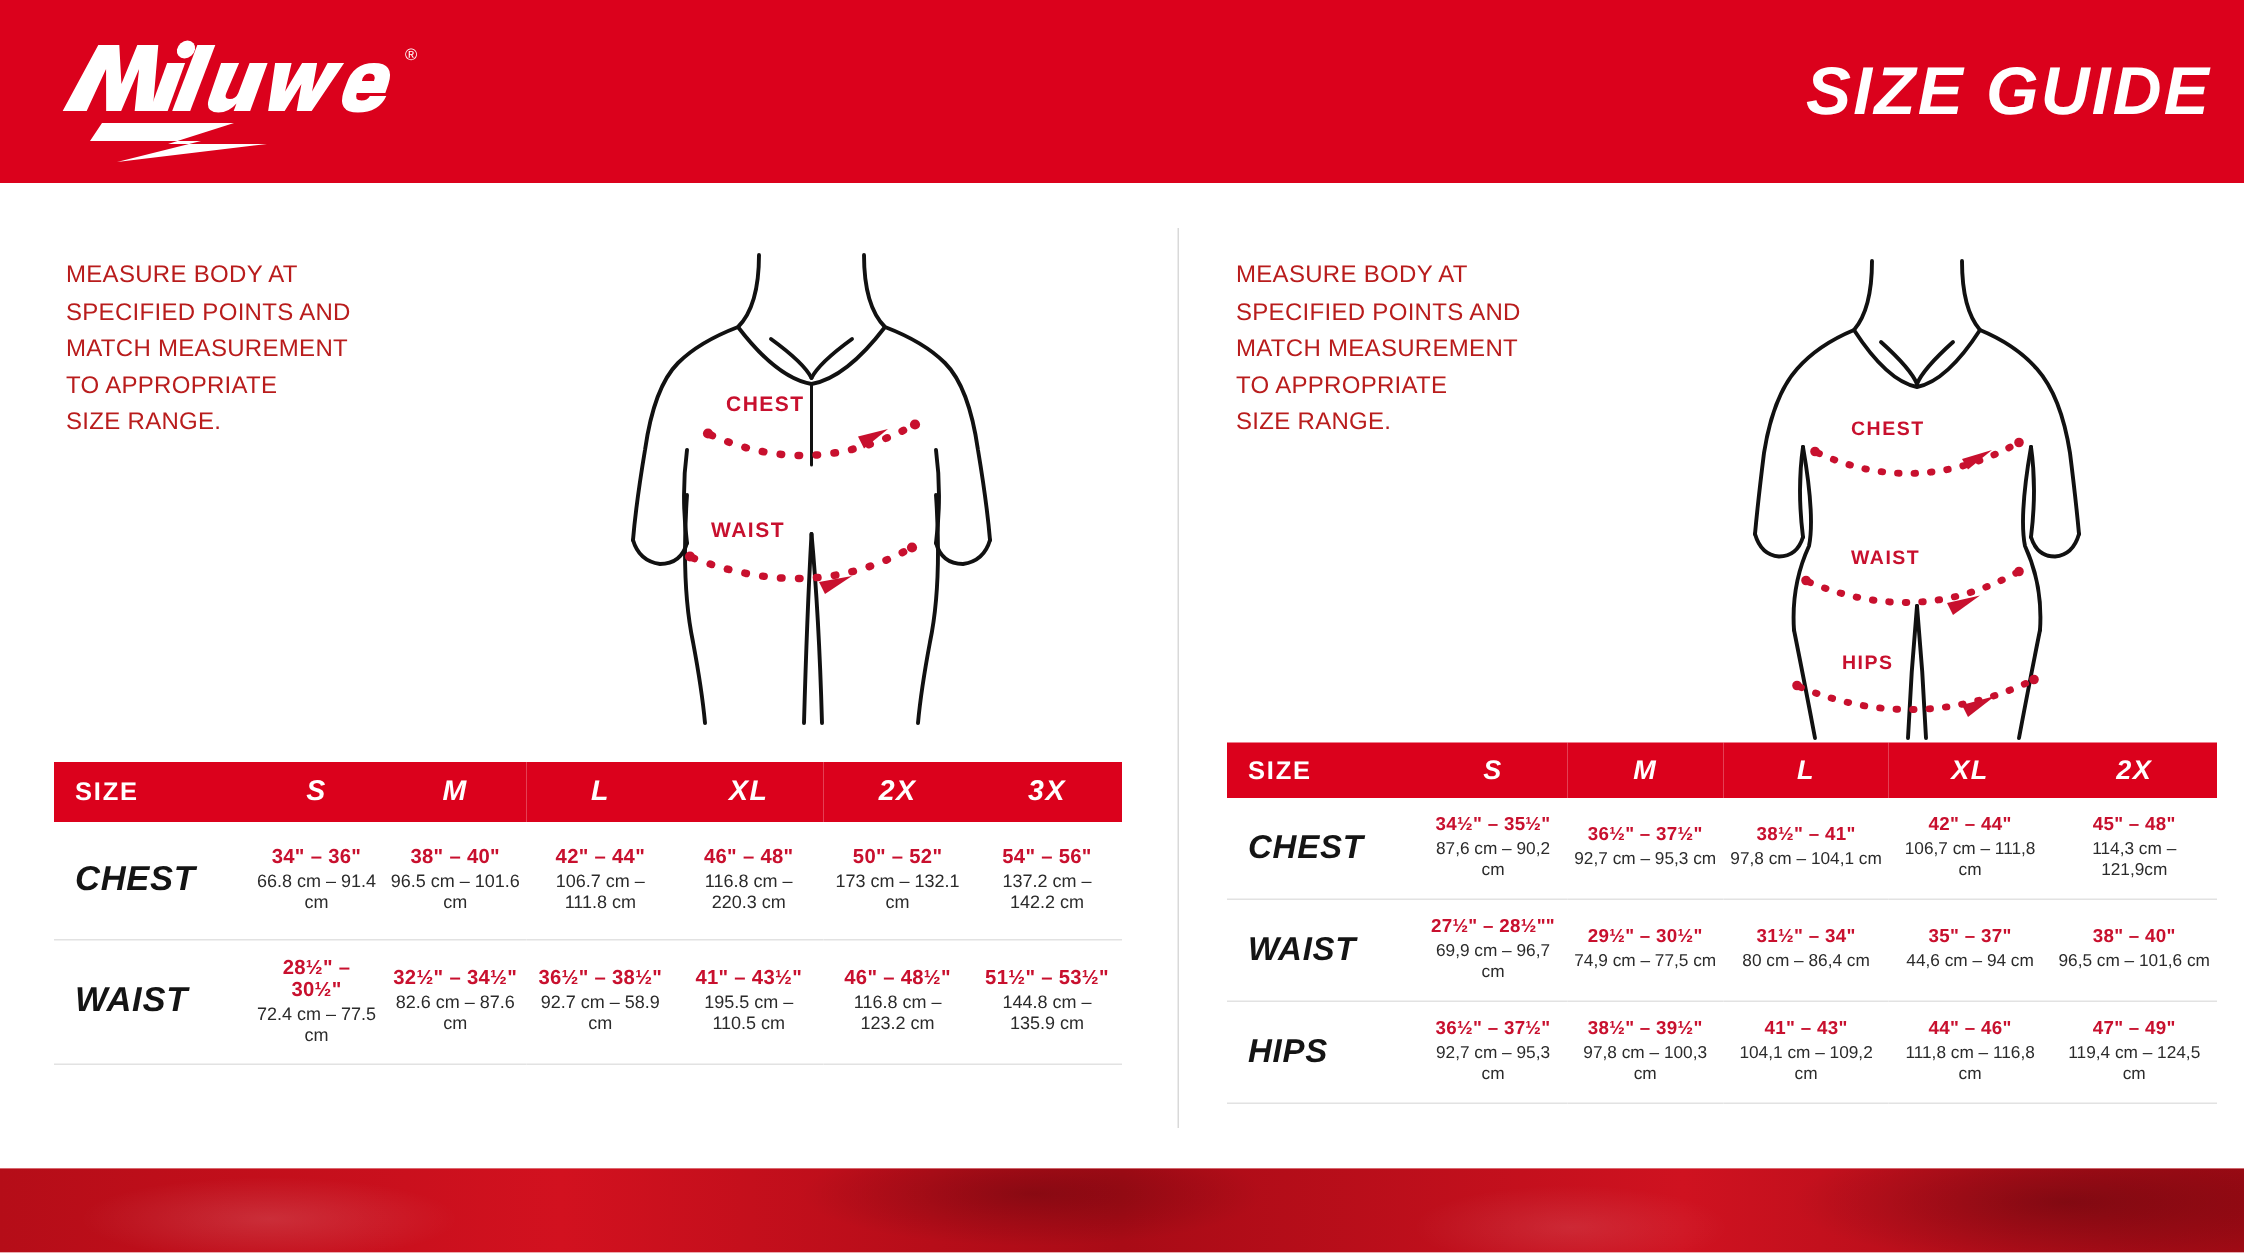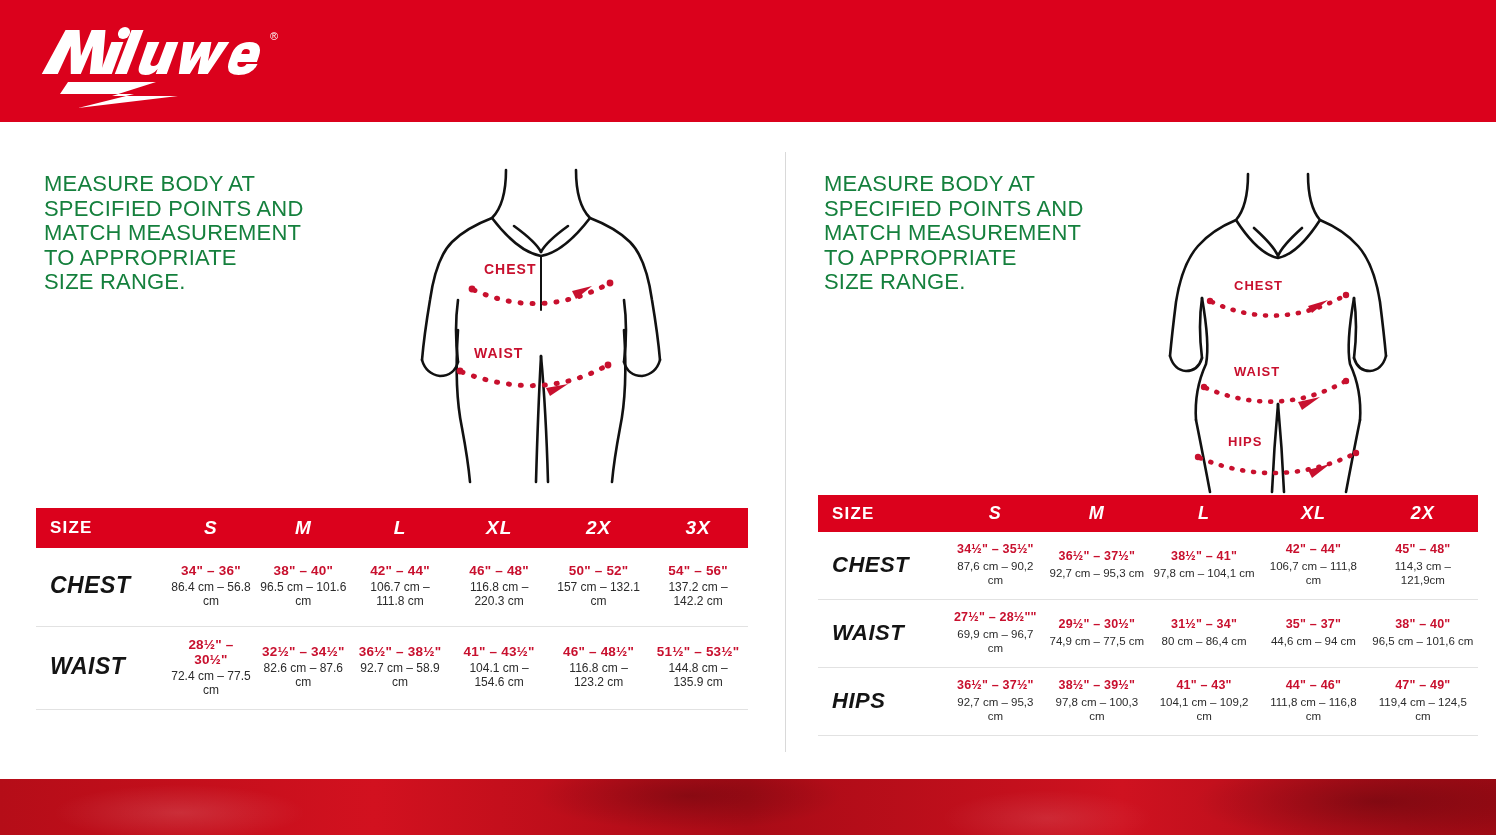--- a/index.html
+++ b/index.html
@@ -48,23 +48,23 @@
   
   .panel { position: absolute; top: 150px; }
   .panel-left  { left: 36px;  width: 712px; }
   .panel-right { left: 818px; width: 660px; }
   .divider {
     position: absolute; left: 785px; top: 152px; width: 1px; height: 600px;
     background: #d9d9d9;
   }
 
   .instructions {
-    font-size: 22px;
+    font-size: 16px;
     line-height: 24.5px;
-    color: #15803d;
+    color: #b91c1c;
     letter-spacing: 0.2px;
     position: absolute;
     top: 22px;
     left: 8px;
     white-space: pre-line;
   }
   .panel-right .instructions { left: 6px; top: 22px; }
 
   .figure { position: absolute; }
   .fig-left  { left: 360px; top: 10px; }
@@ -143,20 +143,21 @@
           <path d="M96 14 L108 14 L99 58 L87 58 Z" transform="skewX(-10)"></path>
           <path d="M114 26 L126 26 L121 46 Q120 50 124 50 Q128 50 129 46 L133 26 L145 26 L139 58 L128 58 L129 53 Q125 59 118 59 Q109 59 110 50 Z" transform="skewX(-10)"></path>
           <path d="M150 26 L161 26 L160 45 L168 26 L178 26 L178 45 L185 26 L196 26 L180 58 L170 58 L170 40 L162 58 L151 58 Z" transform="skewX(-10)"></path>
           <path d="M200 40 Q202 26 216 26 Q230 26 228 40 L227 46 L208 46 Q207 51 212 51 Q216 51 217 48 L228 48 Q225 59 211 59 Q197 59 199 45 Z M210 38 L218 38 Q219 33 214 33 Q210 33 210 38 Z" transform="skewX(-10)"></path>
           <text x="232" y="24" font-size="11" font-family="Liberation Sans, sans-serif">®</text>
         </g>
         <path d="M20 62 L120 62 L60 92 L10 92 Z" fill="#ffffff" opacity="0.0"></path>
         <path d="M30 66 L118 66 L74 80 L140 80 L40 92 L96 78 L22 78 Z" fill="#ffffff"></path>
       </svg>
     </div>
+    <div class="header-title">SIZE GUIDE</div>
   </div>
 
   <div class="divider"></div>
 
   <div class="panel panel-left">
     <div class="instructions">MEASURE BODY AT
 SPECIFIED POINTS AND
 MATCH MEASUREMENT
 TO APPROPRIATE
 SIZE RANGE.</div>
@@ -212,37 +213,37 @@
           <th>XL</th>
           <th>2X</th>
           <th>3X</th>
         </tr>
       </thead>
       <tbody>
         <tr style="height:78px">
           <td class="rowlabel">CHEST</td>
           <td>
               <span class="inches">34" – 36"</span>
-              <span class="cms">86.4 cm – 56.8 cm</span>
+              <span class="cms">66.8 cm – 91.4 cm</span>
             </td>
           <td>
               <span class="inches">38" – 40"</span>
               <span class="cms">96.5 cm – 101.6 cm</span>
             </td>
           <td>
               <span class="inches">42" – 44"</span>
               <span class="cms">106.7 cm – 111.8 cm</span>
             </td>
           <td>
               <span class="inches">46" – 48"</span>
               <span class="cms">116.8 cm – 220.3 cm</span>
             </td>
           <td>
               <span class="inches">50" – 52"</span>
-              <span class="cms">157 cm – 132.1 cm</span>
+              <span class="cms">173 cm – 132.1 cm</span>
             </td>
           <td>
               <span class="inches">54" – 56"</span>
               <span class="cms">137.2 cm – 142.2 cm</span>
             </td>
         </tr>
         <tr style="height:78px">
           <td class="rowlabel">WAIST</td>
           <td>
               <span class="inches">28½" – 30½"</span>
@@ -251,21 +252,21 @@
           <td>
               <span class="inches">32½" – 34½"</span>
               <span class="cms">82.6 cm – 87.6 cm</span>
             </td>
           <td>
               <span class="inches">36½" – 38½"</span>
               <span class="cms">92.7 cm – 58.9 cm</span>
             </td>
           <td>
               <span class="inches">41" – 43½"</span>
-              <span class="cms">104.1 cm – 154.6 cm</span>
+              <span class="cms">195.5 cm – 110.5 cm</span>
             </td>
           <td>
               <span class="inches">46" – 48½"</span>
               <span class="cms">116.8 cm – 123.2 cm</span>
             </td>
           <td>
               <span class="inches">51½" – 53½"</span>
               <span class="cms">144.8 cm – 135.9 cm</span>
             </td>
         </tr>

